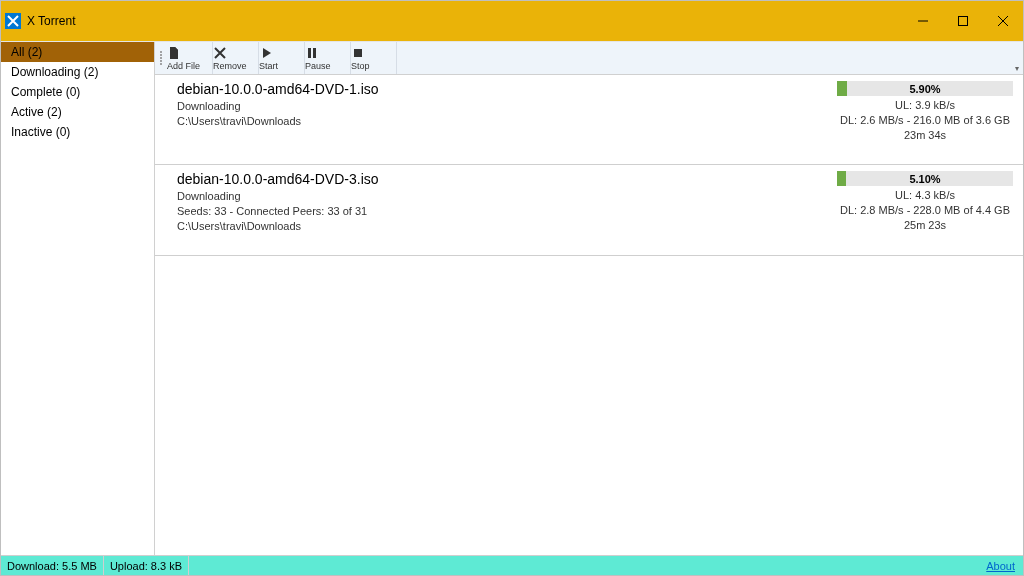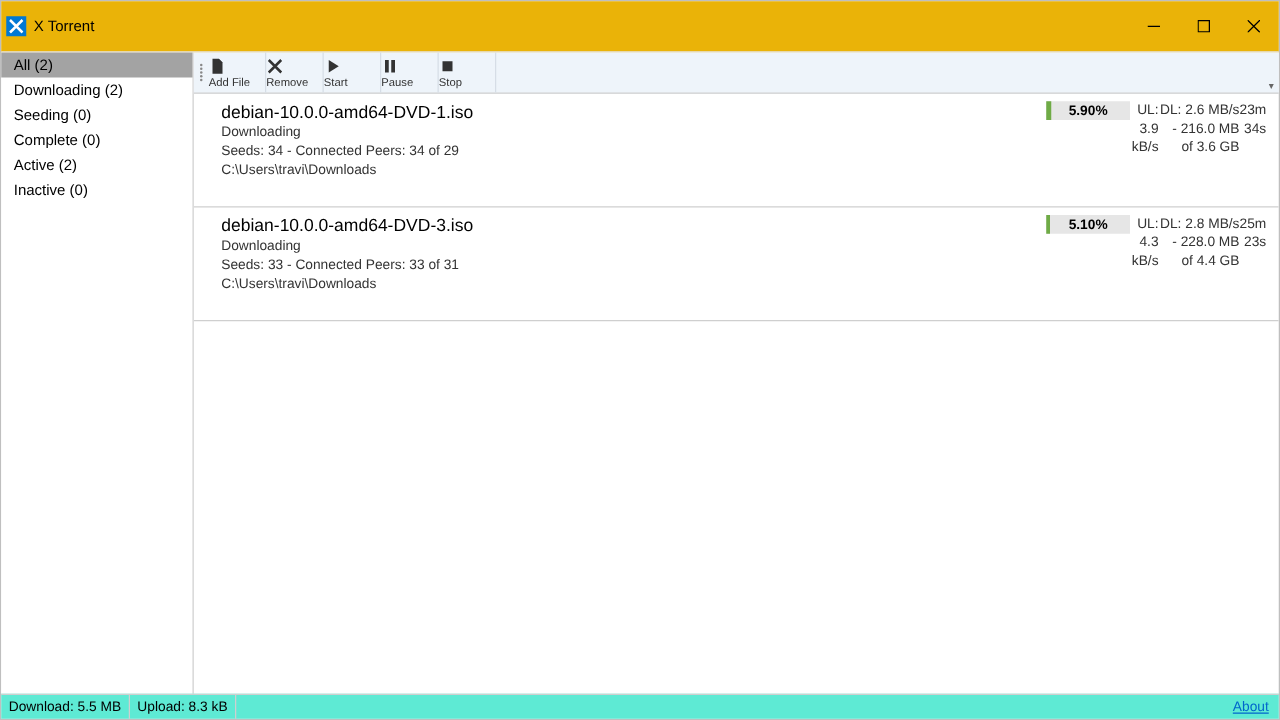--- a/index.html
+++ b/index.html
@@ -8,37 +8,37 @@
 .titlebar { height: 41px; display: flex; align-items: center; background: #eab308; border-bottom: 1px solid #e5e5e5; }
 .titlebar-icon { width: 16px; height: 16px; margin: 0 6px 0 4px; background: #0078d4; display: flex; align-items: center; justify-content: center; }
 .titlebar-icon svg { width: 12px; height: 12px; }
 .titlebar-title { font-size: 12px; color: #000; flex: 0 0 auto; }
 .titlebar-spacer { flex: 1; }
 .winctrl { width: 40px; height: 28px; display: flex; align-items: center; justify-content: center; }
 .winctrl svg { width: 10px; height: 10px; }
 .body { flex: 1; display: flex; min-height: 0; }
 .sidebar { width: 154px; background: #fff; border-right: 1px solid #d0d0d0; display: flex; flex-direction: column; }
 .sidebar-item { height: 20px; padding: 0 10px; font-size: 12px; color: #000; display: flex; align-items: center; cursor: default; }
-.sidebar-item.selected { background: #a3a3a3; }
+.sidebar-item.selected { background: #a16207; }
 .main { flex: 1; display: flex; flex-direction: column; min-width: 0; }
 .toolbar { height: 33px; background: #eef4fa; border-bottom: 1px solid #d0d0d0; display: flex; align-items: stretch; padding-left: 4px; position: relative; }
 .toolbar-grip { width: 6px; display: flex; flex-direction: column; justify-content: center; gap: 1px; margin-right: 2px; }
 .toolbar-grip span { width: 2px; height: 2px; background: #888; border-radius: 50%; margin-left: 1px; }
 .tool { width: 46px; display: flex; flex-direction: column; align-items: flex-start; justify-content: center; border-right: 1px solid #d6dde6; cursor: default; }
 .tool:last-of-type { border-right: none; }
 .tool-icon { width: 14px; height: 14px; display: flex; align-items: center; justify-content: center; color: #333; }
 .tool-icon svg { width: 14px; height: 14px; }
 .tool-label { font-size: 9px; color: #333; margin-top: 1px; }
 .toolbar-corner { position: absolute; right: 4px; bottom: 1px; font-size: 8px; color: #666; }
 .torrent-list { flex: 1; overflow: auto; }
 .torrent { border-bottom: 1px solid #cfcfcf; padding: 6px 10px 21px 22px; display: flex; }
 .torrent-left { flex: 1; min-width: 0; }
 .torrent-title { font-size: 14px; color: #000; font-weight: 400; margin-bottom: 2px; }
 .torrent-line { font-size: 11px; color: #333; line-height: 15px; }
-.torrent-right { width: 176px; display: flex; flex-direction: row; align-items: flex-start; }
+.torrent-right { width: 176px; display: flex; flex-direction: column; align-items: center; }
 .progress-wrap { width: 176px; height: 15px; background: #e6e6e6; position: relative; margin-bottom: 2px; }
 .progress-fill { height: 100%; background: #6fab46; }
 .progress-text { position: absolute; inset: 0; display: flex; align-items: center; justify-content: center; font-size: 11px; font-weight: 600; color: #000; }
 .torrent-stat { font-size: 11px; color: #333; line-height: 15px; text-align: right; }
 .statusbar { height: 20px; border-top: 1px solid #cfcfcf; display: flex; align-items: center; font-size: 11px; color: #000; background: #5eead4; }
 .status-cell { padding: 0 6px; border-right: 1px solid #cfcfcf; height: 100%; display: flex; align-items: center; }
 .status-spacer { flex: 1; }
 .about-link { color: #0066cc; text-decoration: underline; padding: 0 8px; cursor: pointer; }
 </style>
 </head>
@@ -69,21 +69,20 @@
           <path d="M0 0 L10 10 M10 0 L0 10" stroke="#000" stroke-width="1"></path>
         </svg>
     </div>
   </div>
 
   <div class="body">
 
     <div class="sidebar" id="sidebar">
         <div class="sidebar-item selected">All (2)</div>
         <div class="sidebar-item">Downloading (2)</div>
-        <div class="sidebar-item">Seeding (0)</div>
         <div class="sidebar-item">Complete (0)</div>
         <div class="sidebar-item">Active (2)</div>
         <div class="sidebar-item">Inactive (0)</div>
       </div>
 
     <div class="main">
 
       <div class="toolbar">
         <div class="toolbar-grip">
             <span></span>
@@ -135,21 +134,20 @@
           <div class="tool-label">Stop</div>
         </div>
         <div class="toolbar-corner">▾</div>
       </div>
 
       <div class="torrent-list" id="torrent-list">
           <div class="torrent">
             <div class="torrent-left">
               <div class="torrent-title">debian-10.0.0-amd64-DVD-1.iso</div>
               <div class="torrent-line">Downloading</div>
-              <div class="torrent-line">Seeds: 34 - Connected Peers: 34 of 29</div>
               <div class="torrent-line">C:\Users\travi\Downloads</div>
             </div>
             <div class="torrent-right">
               <div class="progress-wrap">
                 <div class="progress-fill" style="width:5.9%"></div>
                 <div class="progress-text">5.90%</div>
               </div>
               <div class="torrent-stat">UL: 3.9 kB/s</div>
               <div class="torrent-stat">DL: 2.6 MB/s - 216.0 MB of 3.6 GB</div>
               <div class="torrent-stat">23m 34s</div>

